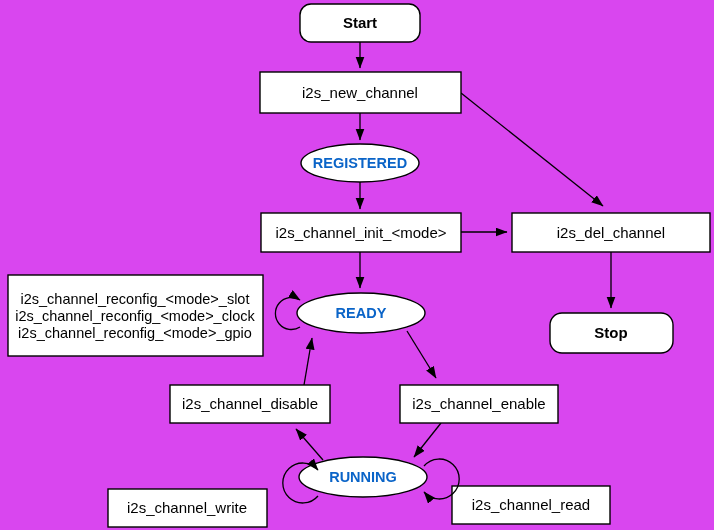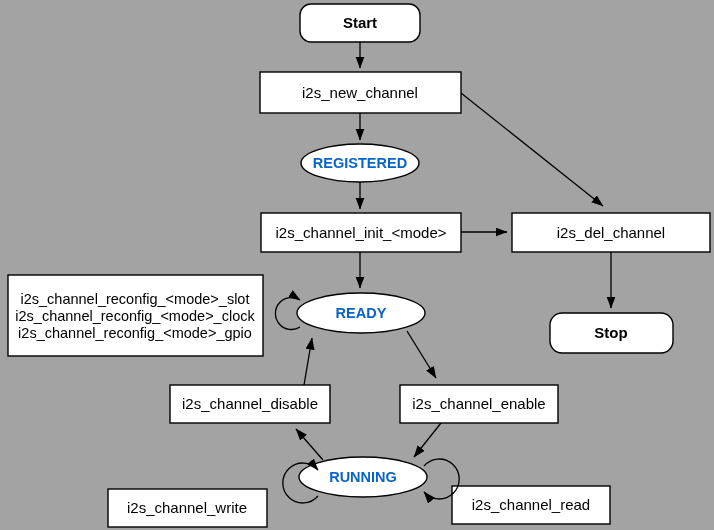--- a/index.html
+++ b/index.html
@@ -5,21 +5,21 @@
   html, body {
     margin: 0;
     padding: 0;
     background: #ffffff;
     font-family: "Liberation Sans", sans-serif;
   }
   #canvas {
     position: relative;
     width: 714px;
     height: 530px;
-    background: #a3a3a3;
+    background: #d946ef;
     overflow: hidden;
   }
   svg { display: block; }
   .node-box {
     fill: #ffffff;
     stroke: #000000;
     stroke-width: 1.4;
   }
   .edge {
     fill: none;

